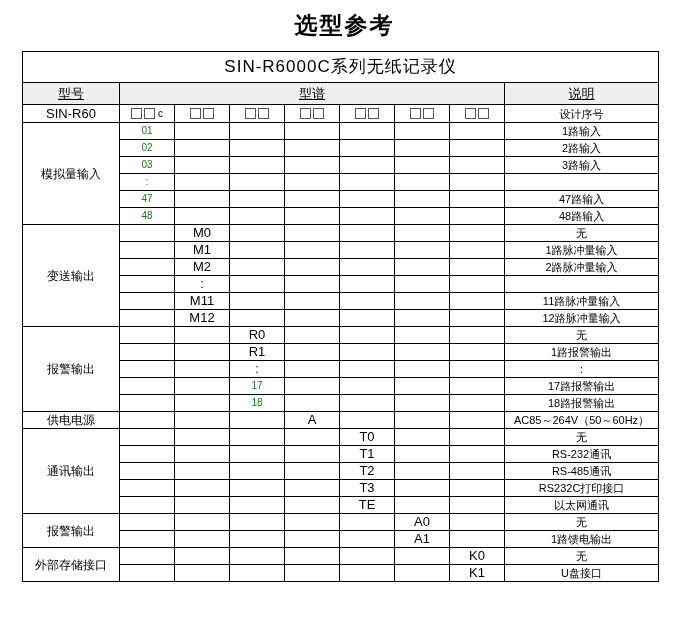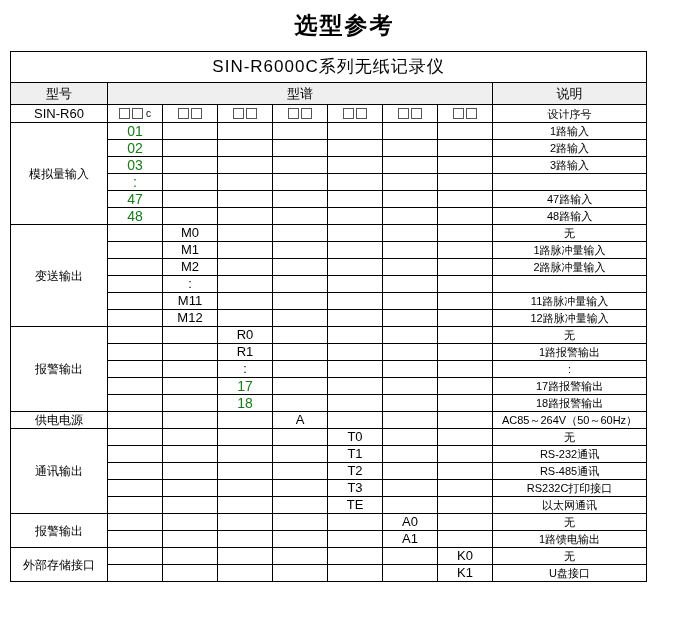--- a/index.html
+++ b/index.html
@@ -22,21 +22,21 @@
   .page-title {
     text-align: center;
     font-size: 23px;
     font-weight: bold;
     letter-spacing: 2px;
     margin: 10px 0 10px 0;
     color: #000;
     padding-left: 9px;
   }
   .table-wrap {
-    margin: 0 10px;
+    margin: 0 22px;
   }
   table.spec {
     border-collapse: collapse;
     width: 636px;
     table-layout: fixed;
     font-size: 11px;
   }
   table.spec td, table.spec th {
     border: 1px solid #000000;
     padding: 0;
@@ -50,32 +50,33 @@
     font-size: 17px;
     font-weight: bold;
     height: 30px !important;
     letter-spacing: 1px;
   }
   .hdr {
     background: #efefef;
     font-weight: bold;
     font-size: 13px;
     height: 21px !important;
+    text-decoration: underline;
   }
   .rowlabel {
     font-size: 12px;
     font-weight: normal;
     font-family: Liberation Serif, serif;
   }
   .code {
     font-size: 13px;
   }
   .code-green {
     color: #1a7a1a;
-    font-size: 14px;
+    font-size: 10px;
   }
   .desc {
     font-size: 11px;
   }
   .box-row td {
     height: 17px !important;
   }
   .boxes {
     display: flex;
     justify-content: center;

